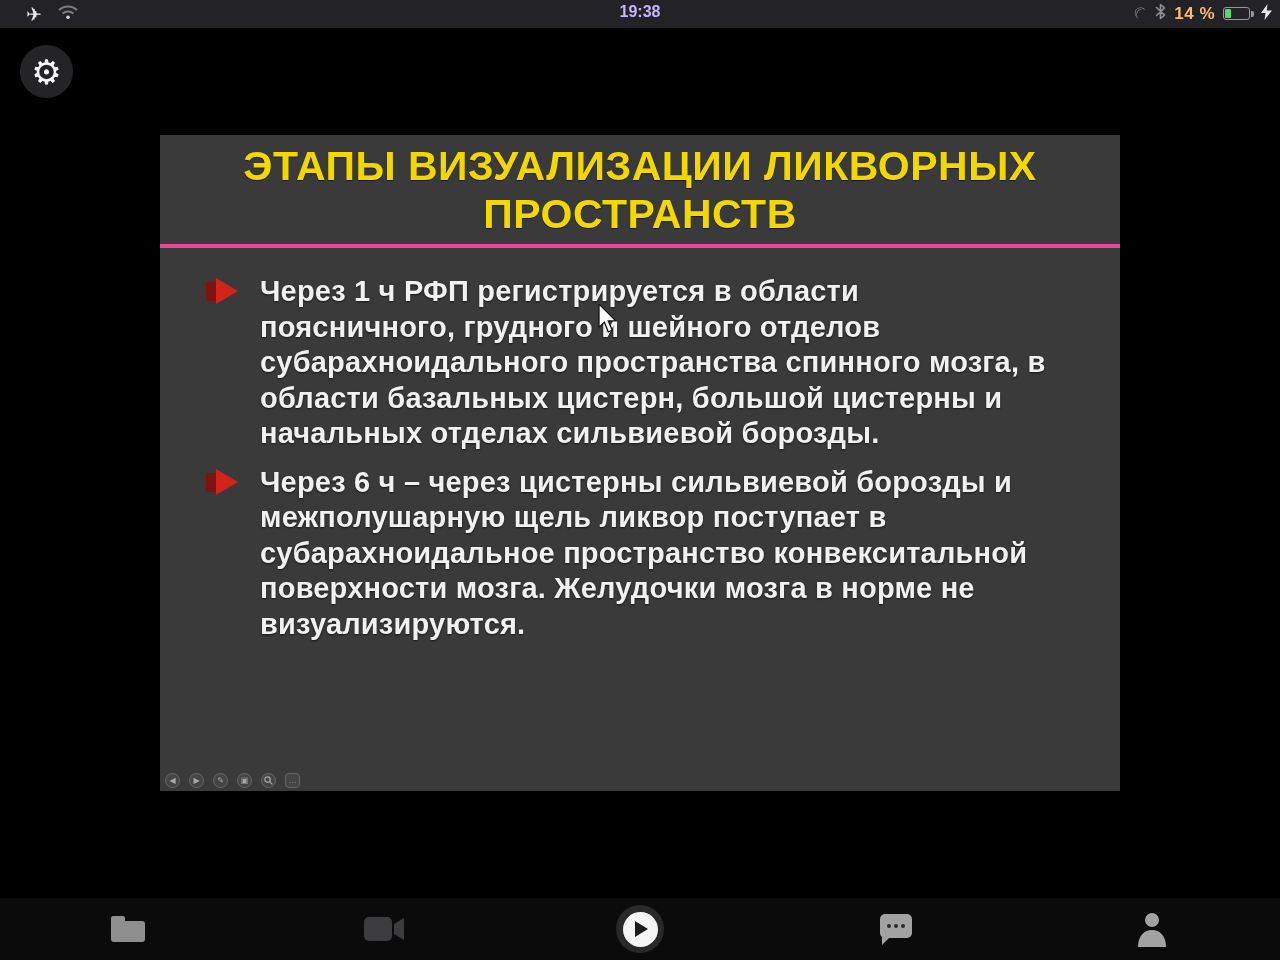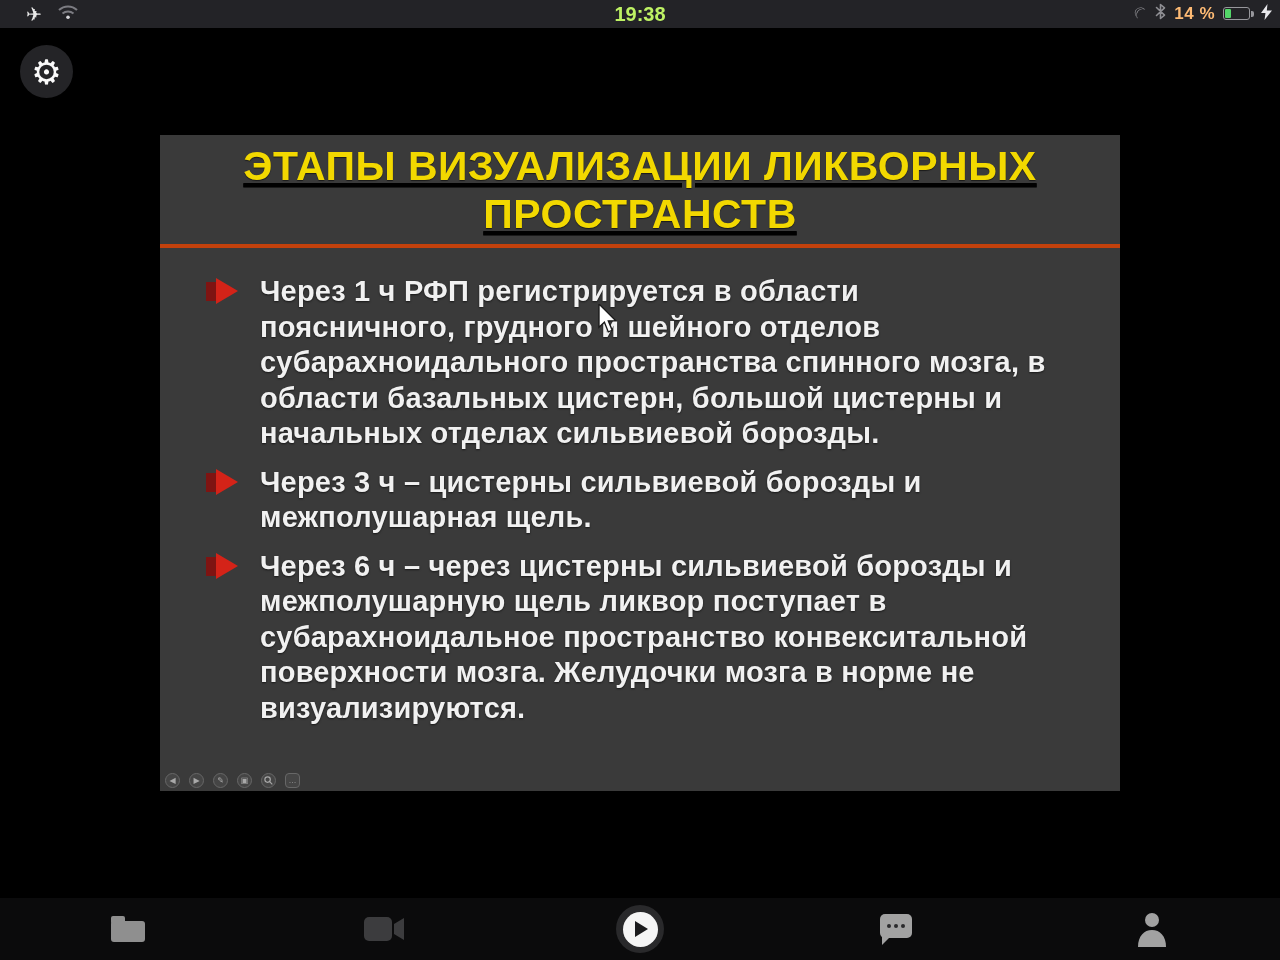--- a/index.html
+++ b/index.html
@@ -7,21 +7,21 @@
   body { font-family:"Liberation Sans", sans-serif; position:relative; }
 
   
   .status-bar {
     position:absolute; left:0; top:0; width:1280px; height:28px;
     background:#232327; color:#fff; z-index:5;
   }
   .sb-left { position:absolute; left:26px; top:3px; display:flex; align-items:center; gap:16px; }
   .sb-time {
     position:absolute; left:0; right:0; top:3px; text-align:center;
-    font-size:20px; font-weight:bold; color:#bef264;
+    font-size:16px; font-weight:bold; color:#c4b5fd;
   }
   .sb-right { position:absolute; right:8px; top:3px; display:flex; align-items:center; gap:8px; }
   .airplane-glyph { font-size:19px; color:#eaeaea; }
   .moon-glyph { font-size:16px; color:#8e8e93; transform:rotate(40deg); }
   .sb-percent { font-size:17px; font-weight:bold; color:#fdba74; letter-spacing:0.5px; }
   .battery { position:relative; width:27px; height:13px; border:1.5px solid #97979c; border-radius:3px; margin-right:5px; }
   .battery-fill { position:absolute; left:1px; top:1px; bottom:1px; width:6px; background:#53d769; border-radius:1px; }
   .battery-nub { position:absolute; right:-4.5px; top:3px; width:3px; height:6px; background:#97979c; border-radius:0 2px 2px 0; }
 
   
@@ -30,22 +30,22 @@
     background:#242427; display:flex; align-items:center; justify-content:center; cursor:pointer;
   }
   .gear-glyph { color:#fafafa; font-size:34px; line-height:1; }
 
   
   .slide {
     position:absolute; left:160px; top:135px; width:960px; height:656px;
     background:#3a3a3a; filter:blur(0.3px);
   }
   .slide-title-band {
-    width:100%; height:113px; border-bottom:4px solid #c2410c;
-    display:flex; align-items:center; justify-content:center;text-decoration:underline;
+    width:100%; height:113px; border-bottom:4px solid #ec4899;
+    display:flex; align-items:center; justify-content:center;
   }
   .slide-title {
     max-width:870px; text-align:center; color:#f2d800;
     font-size:41px; font-weight:bold; line-height:48px; letter-spacing:0.5px;
     text-shadow:0 1px 1px rgba(0,0,0,0.55);
   }
   .bullet-list { padding:26px 58px 0 44px; }
   .bullet-item { display:flex; margin-bottom:13px; }
   .bullet-marker { position:relative; width:40px; height:27px; flex:0 0 40px; margin-top:4px; }
   .bullet-marker .bm-tail { position:absolute; left:2px; top:4px; width:12px; height:19px; background:#7e1412; }
@@ -135,27 +135,20 @@
           <span class="bm-tail"></span>
           <span class="bm-head"></span>
         </span>
       <span class="bullet-text">Через  1 ч РФП регистрируется в области поясничного, грудного и шейного отделов субарахноидального пространства спинного мозга, в области базальных цистерн, большой цистерны и начальных отделах сильвиевой борозды.</span>
     </div>
     <div class="bullet-item">
       <span class="bullet-marker">
           <span class="bm-tail"></span>
           <span class="bm-head"></span>
         </span>
-      <span class="bullet-text">Через 3 ч – цистерны сильвиевой борозды и межполушарная щель.</span>
-    </div>
-    <div class="bullet-item">
-      <span class="bullet-marker">
-          <span class="bm-tail"></span>
-          <span class="bm-head"></span>
-        </span>
       <span class="bullet-text">Через 6 ч – через цистерны сильвиевой борозды и межполушарную щель ликвор поступает в субарахноидальное пространство конвекситальной поверхности мозга.  Желудочки мозга в норме не визуализируются.</span>
     </div>
   </div>
 
   <div class="slide-nav">
     <span class="snav-btn">
         <span>◀</span>
       </span>
     <span class="snav-btn">
         <span>▶</span>

